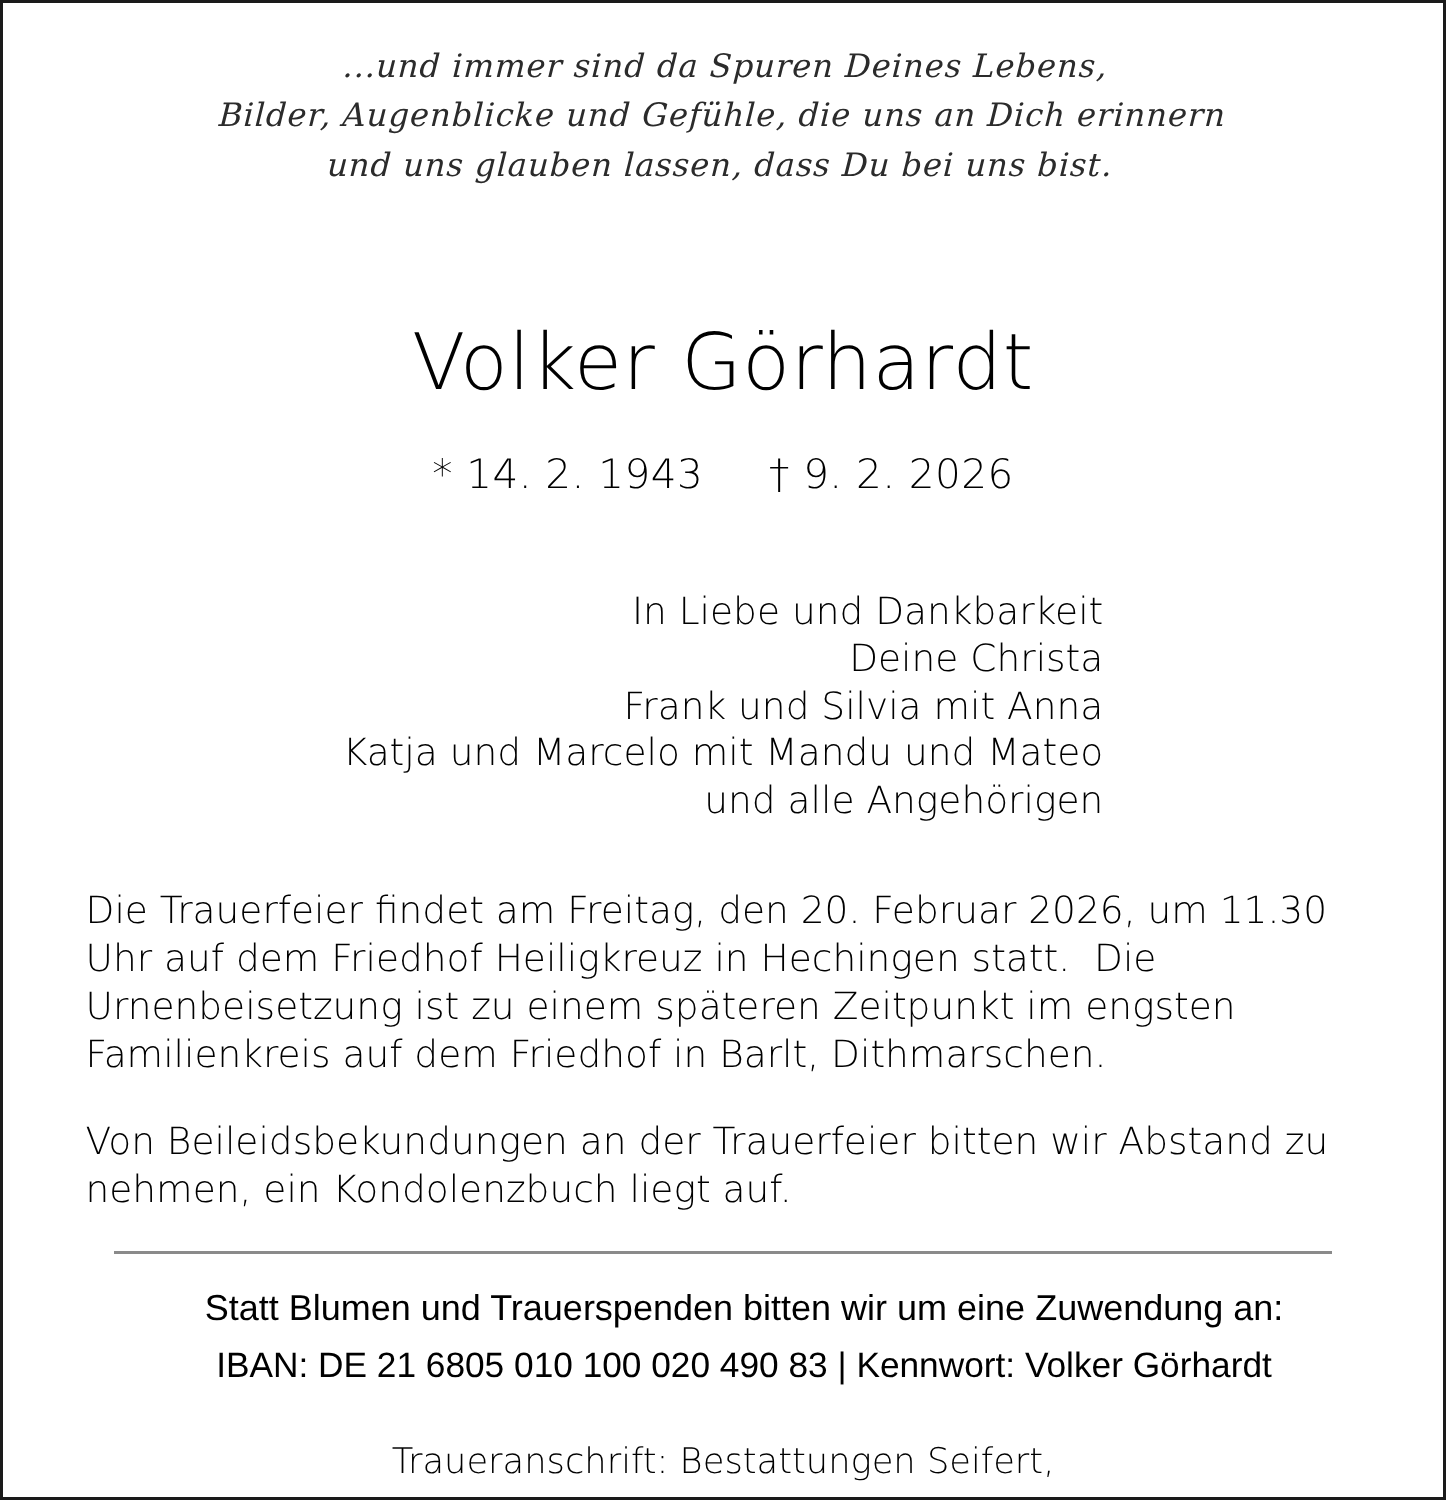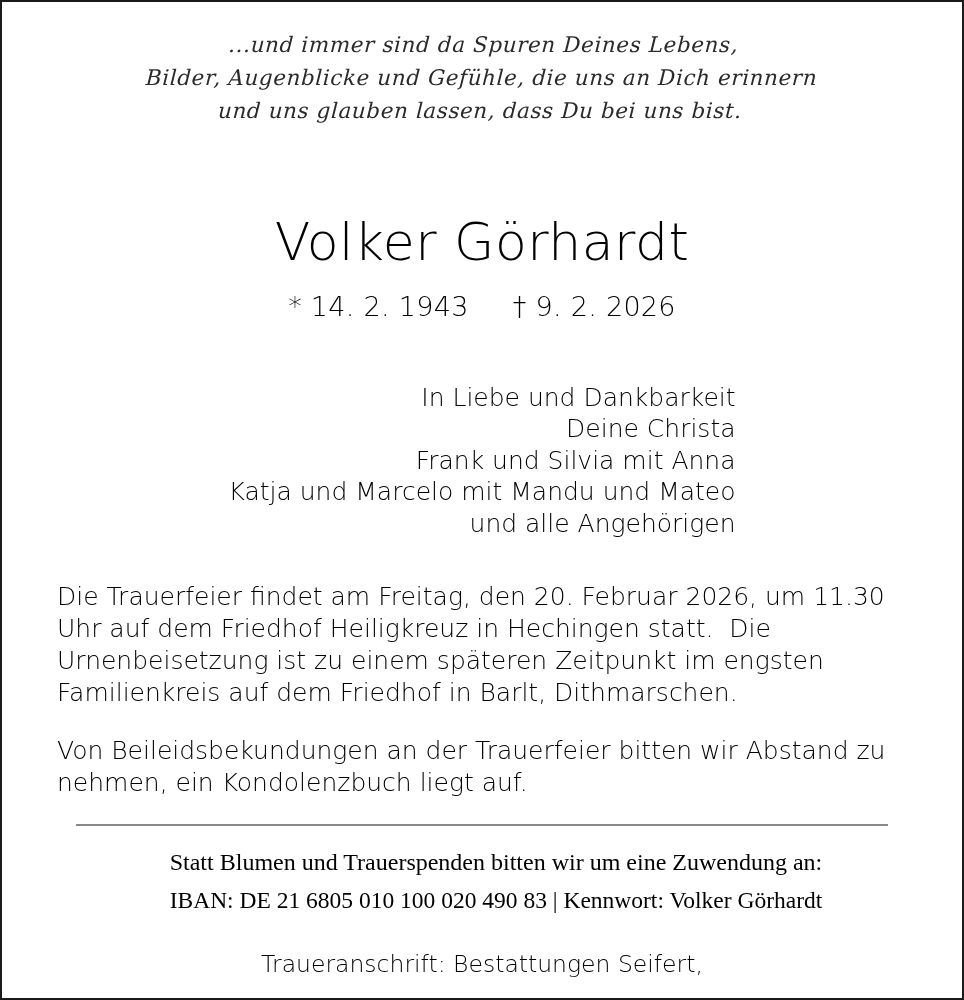--- a/index.html
+++ b/index.html
@@ -56,21 +56,21 @@
     text-align: center;
     margin-top: 88px;
   }
 
   .dates {
     font-family: "DejaVu Sans", sans-serif;
     font-weight: 300;
     font-size: 27px;
     letter-spacing: 0.3px;
     text-align: center;
-    margin-top: 21px;
+    margin-top: 31px;
     display: flex;
     gap: 44px;
     justify-content: flex-start;
   }
 
   
   .family {
     text-align: right;
     font-family: "DejaVu Sans", sans-serif;
     font-weight: 300;
@@ -98,21 +98,21 @@
     width: 812px;
     height: 2px;
     background: #8a8a8a;
     margin-top: 25px;
     flex: none;
   }
 
   
   .donation {
     text-align: center;
-    font-family: Liberation Serif, serif;
+    font-family: Liberation Sans, sans-serif;
     font-weight: 300;
     font-size: 24px;
     line-height: 31px;
     margin-top: 21px;
     margin-left: 28px;
   }
   .donation .org {
     font-weight: 700;
     font-size: 23px;
     margin-top: 8px;

